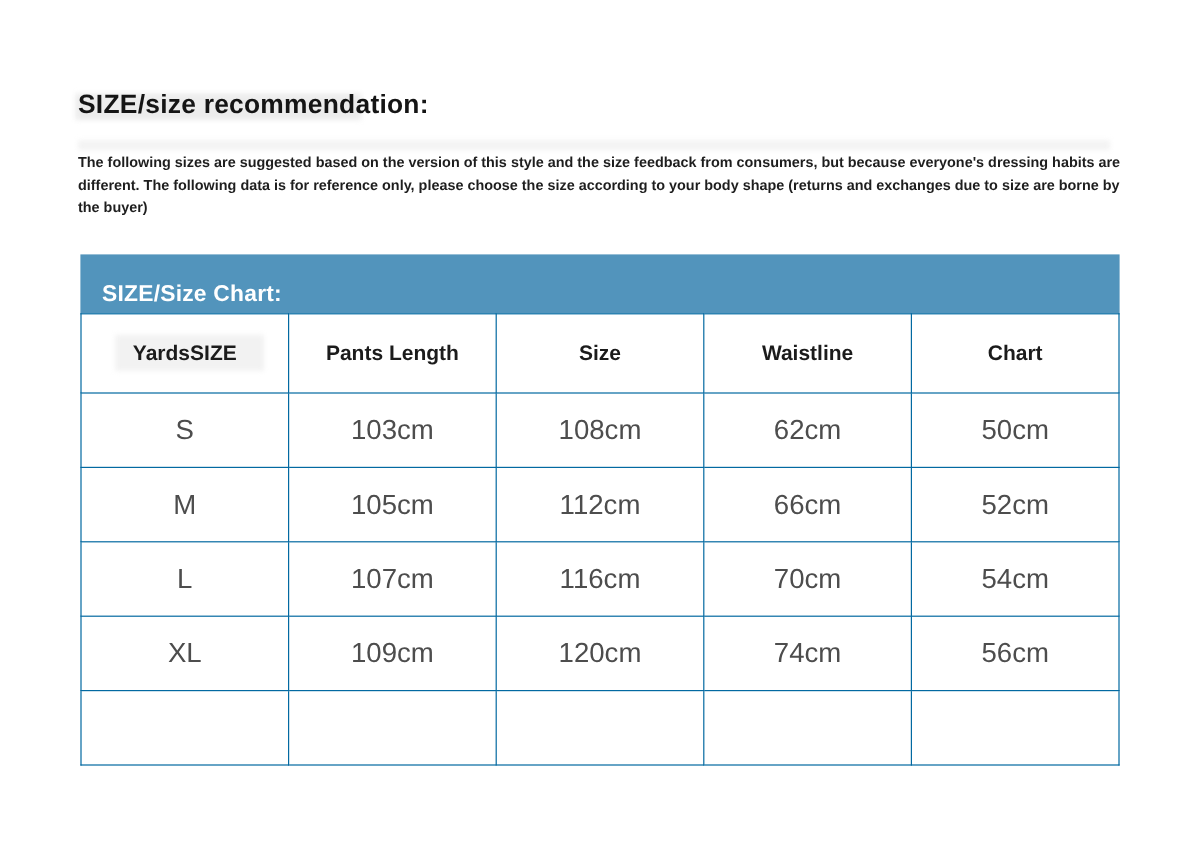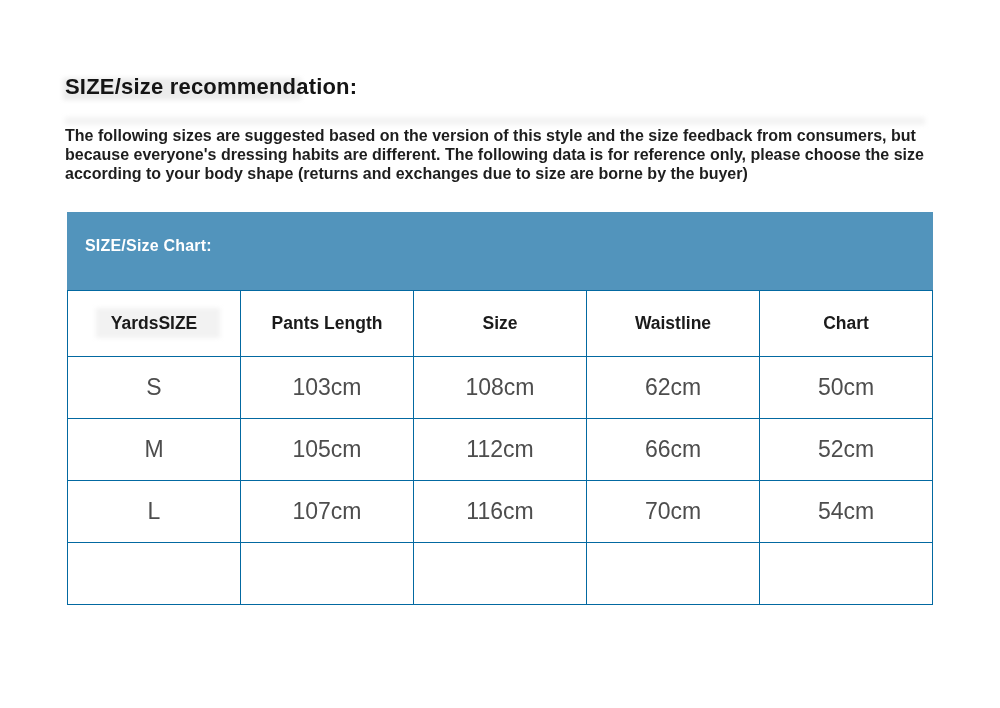--- a/index.html
+++ b/index.html
@@ -34,47 +34,47 @@
     width: 238px;
     height: 22px;
     background: #ececec;
     filter: blur(2px);
   }
   .intro-paragraph {
     position: relative;
     z-index: 0;
     margin: 26px 0 0 65px;
     width: 878px;
-    font-size: 16px;
+    font-size: 12px;
     line-height: 19.2px;
     font-weight: bold;
     color: #1e1e1e;
   }
   .intro-paragraph::before {
     content: "";
     position: absolute;
     z-index: -1;
     left: 0;
     top: -9px;
     width: 860px;
     height: 8px;
     background: #f3f3f3;
     filter: blur(2px);
   }
   .size-chart {
     margin: 28px 0 0 67px;
     width: 866px;
   }
   .chart-banner {
-    height: 78px;
+    height: 49px;
     line-height: 67px;
     padding-left: 18px;
     box-sizing: border-box;
     color: #ffffff;
-    font-size: 16px;
+    font-size: 19px;
     font-weight: bold;
     letter-spacing: 0.2px;
   }
   table.size-table {
     width: 866px;
     border-collapse: collapse;
     table-layout: fixed;
   }
   .size-table th,
   .size-table td {
@@ -148,20 +148,27 @@
           <td>66cm</td>
           <td>52cm</td>
         </tr>
         <tr>
           <td>L</td>
           <td>107cm</td>
           <td>116cm</td>
           <td>70cm</td>
           <td>54cm</td>
         </tr>
+        <tr>
+          <td>XL</td>
+          <td>109cm</td>
+          <td>120cm</td>
+          <td>74cm</td>
+          <td>56cm</td>
+        </tr>
         <tr class="empty-row">
           <td></td>
           <td></td>
           <td></td>
           <td></td>
           <td></td>
         </tr>
       </tbody>
   </table>
 </div>

